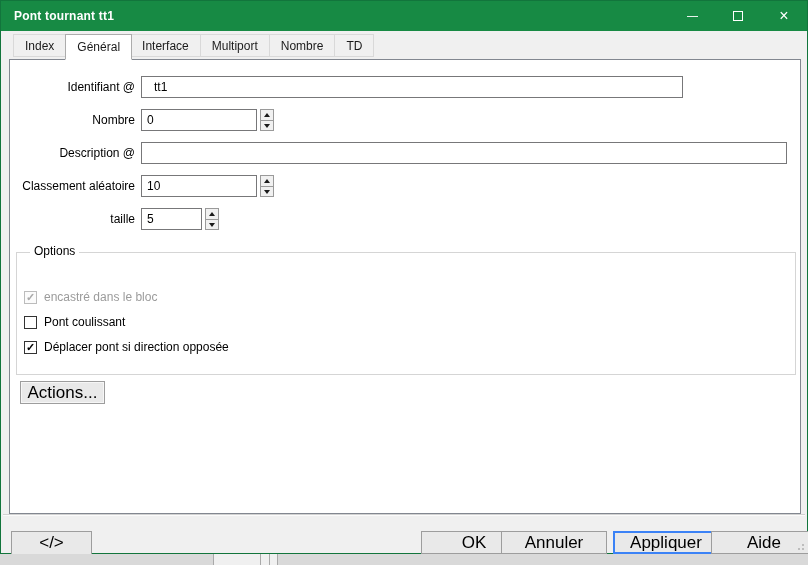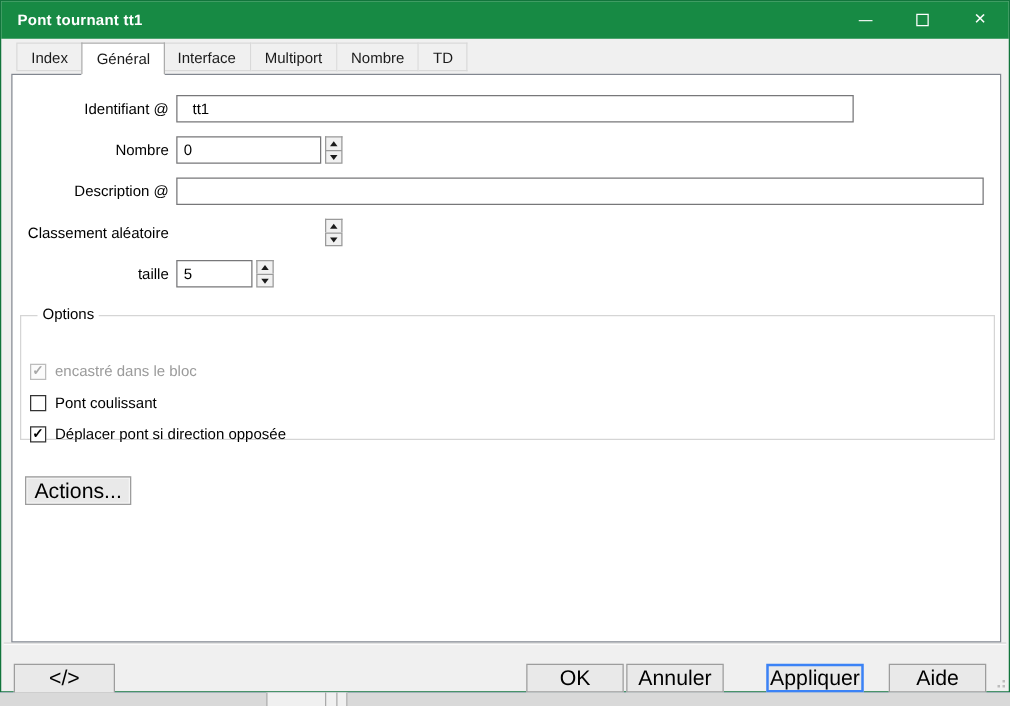--- a/index.html
+++ b/index.html
@@ -40,21 +40,21 @@
   .spinner { position:absolute; width:14px; height:22px; display:flex; flex-direction:column; }
   .spin-btn { width:14px; height:11px; background:#f1f1f1; border:1px solid #9a9a9a;
               display:flex; align-items:center; justify-content:center; }
   .spin-btn.up { border-bottom-width:0; }
   .arr-up { width:0; height:0; border-left:3px solid transparent; border-right:3px solid transparent;
             border-bottom:4px solid #1b1b1b; }
   .arr-dn { width:0; height:0; border-left:3px solid transparent; border-right:3px solid transparent;
             border-top:4px solid #1b1b1b; }
 
   
-  .groupbox { position:absolute; left:6px; top:192px; width:780px; height:100px;
+  .groupbox { position:absolute; left:6px; top:192px; width:780px; height:123px;
               border:1px solid #d5d5d5; }
   .group-legend { position:absolute; left:13px; top:-9px; background:#ffffff; padding:0 4px;
                   font-size:12px; color:#000; }
   .opt-row { position:absolute; left:14px; height:14px; display:flex; align-items:center; }
   .checkbox { width:13px; height:13px; border:1px solid #333333; background:#ffffff;
               display:flex; align-items:center; justify-content:center; font-size:11px;
               line-height:11px; color:#000; }
   .opt-label { font-size:12px; color:#000; margin-left:7px; line-height:13px; }
   .opt-row.checked .checkbox::after { content:"✓"; font-weight:bold; }
   .opt-row.disabled .checkbox { border-color:#bcbcbc; color:#a9a9a9; background:#fbfbfb; }
@@ -63,21 +63,21 @@
   
   .btn { background:#e9e9e9; border:1px solid #9d9d9d; font-family:"Liberation Sans", sans-serif;
          font-size:17px; color:#000; display:flex; align-items:center; justify-content:center; }
   .actions-btn { position:absolute; left:10px; top:321px; width:85px; height:23px;
                  box-shadow:inset 0 0 0 1px #f6f6f6; }
 
   
   .footer-sep { position:absolute; left:2px; right:2px; top:513px; height:2px;
                 border-top:1px solid #d2d2d2; border-bottom:1px solid #fbfbfb; }
   .code-btn { position:absolute; left:10px; top:530px; width:81px; height:24px; }
-  .footer-btn { position:absolute; top:530px; width:78px; height:23px; }
+  .footer-btn { position:absolute; top:530px; width:106px; height:23px; }
   .footer-btn.focused { border:2px solid #3b82f6; }
   .grip { position:absolute; right:3px; bottom:3px; width:10px; height:10px; }
   .grip i { position:absolute; width:2px; height:2px; background:#bdbdbd; }
 
   
   .bg-strip { position:absolute; left:0; top:554px; width:808px; height:11px; background:#d9d9d9; }
   .bg-frag { position:absolute; left:213px; top:0; width:65px; height:11px; background:#f0f0f0;
              border-left:1px solid #a9a9a9; border-right:1px solid #a9a9a9; }
   .bg-frag i { position:absolute; top:0; bottom:0; width:1px; background:#a9a9a9; }
 </style>
@@ -124,20 +124,21 @@
           </div>
         <div class="spin-btn">
             <i class="arr-dn"></i>
           </div>
       </div>
 
       <div class="f-label" style="top:82px">Description @</div>
       <input class="txt" style="left: 131px; top: 82px; width: 646px;" type="text" value="">
 
       <div class="f-label" style="top:115px">Classement aléatoire</div>
+      <input class="txt" style="left: 131px; top: 115px; width: 116px;" type="text" value="10">
       <div class="spinner" style="left:250px; top:115px">
         <div class="spin-btn up">
             <i class="arr-up"></i>
           </div>
         <div class="spin-btn">
             <i class="arr-dn"></i>
           </div>
       </div>
 
       <div class="f-label" style="top:148px">taille</div>

